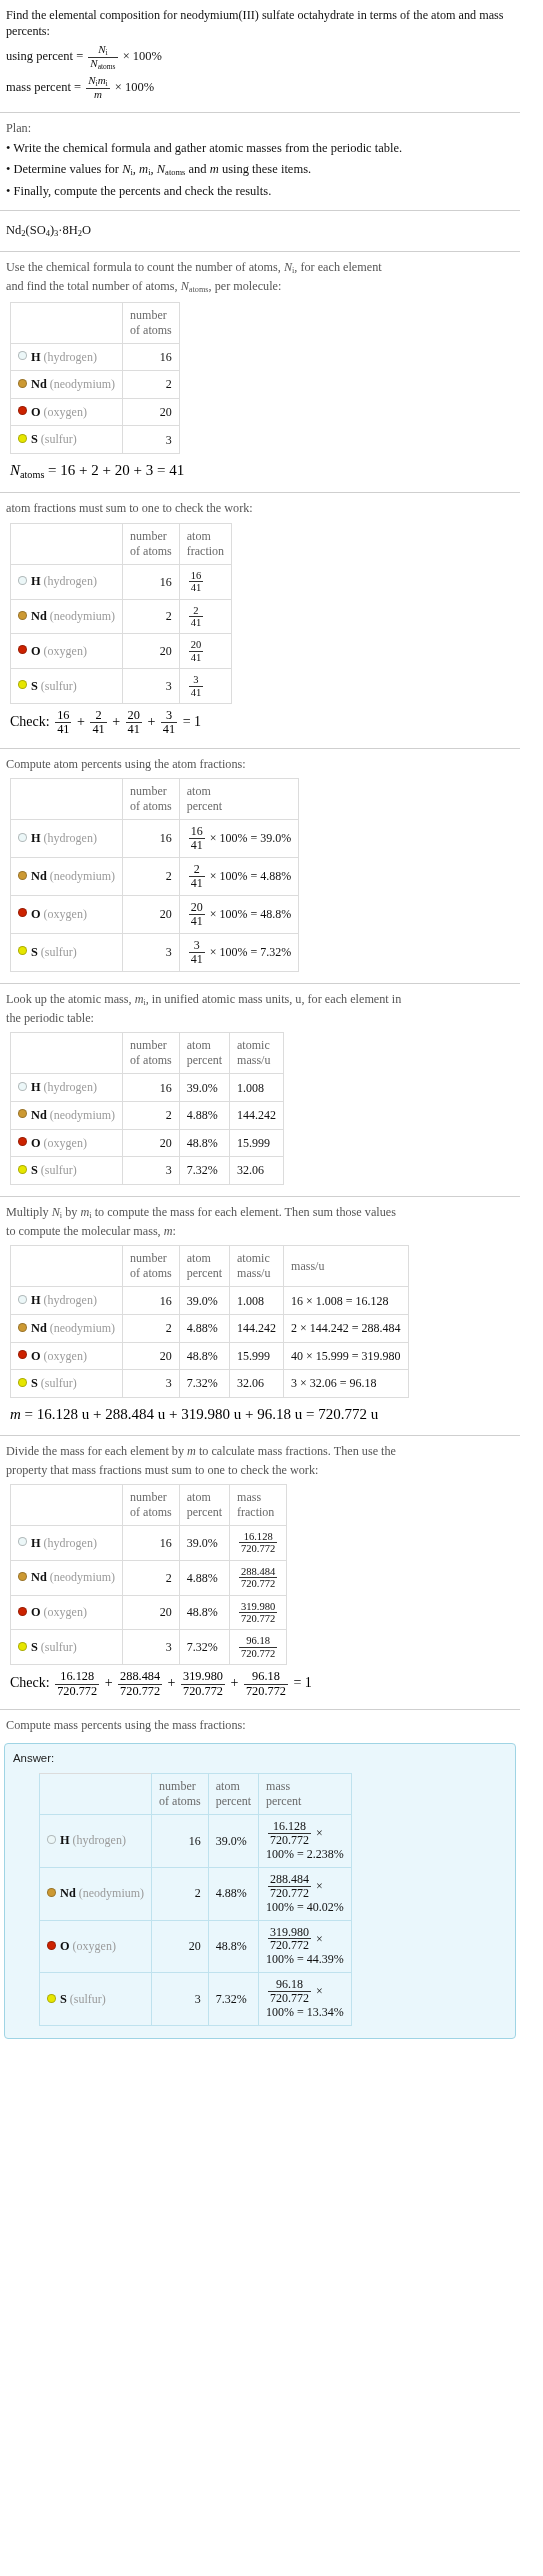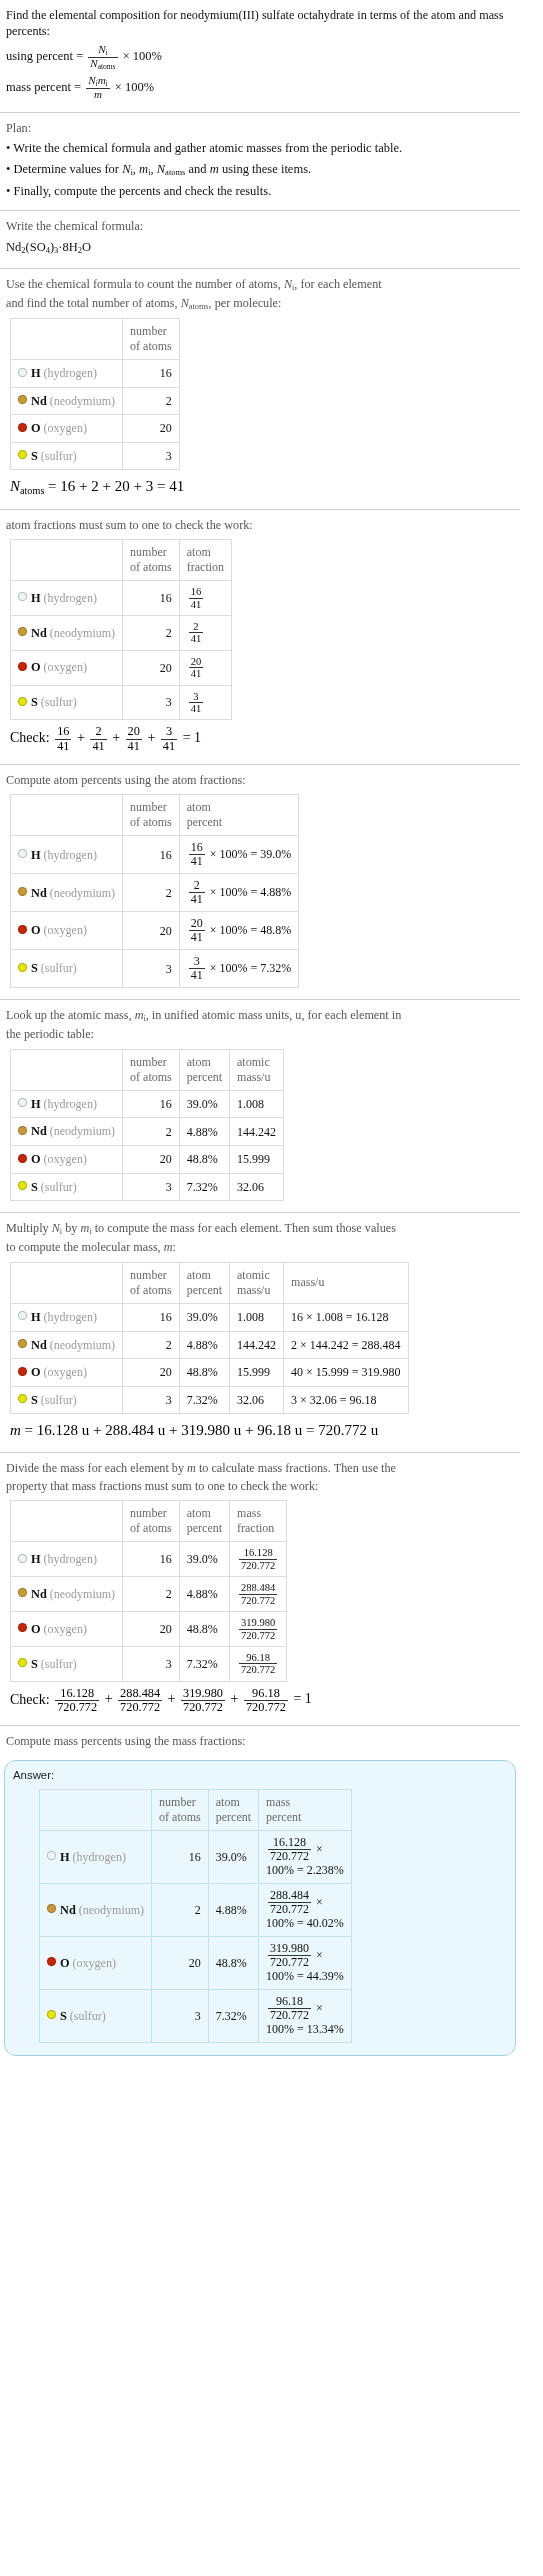--- a/index.html
+++ b/index.html
@@ -45,21 +45,21 @@
     display:inline-block;width:7px;height:7px;border-radius:50%;
     margin-right:4px;vertical-align:0.5px;border:1px solid rgba(0,0,0,.25);
   }
   .sym{font-weight:bold;font-size:12.3px;}
   .nm{color:#9b9b9b;}
 
   .answer{
     margin:6px 4px 6px 4px;
     border:1px solid #9fd4e4;
     background:#eaf7fc;
-    border-radius:12px;
+    border-radius:4px;
     padding:7px 8px 10px 8px;
   }
   .answer .alabel{
     font-family:"Liberation Sans",sans-serif;
     font-size:11.4px;color:#222;margin-bottom:5px;
   }
   .answer table.t{margin-left:26px;}
   .answer table.t td{border:1px solid #bfe2ee;}
   .pcell{line-height:1.25;text-align:left;white-space:nowrap;}
   .check{margin:5px 0 2px 4px;font-size:14px;}
@@ -97,21 +97,20 @@
   <div class="sec">
     <div class="prompt">Plan:</div>
     <div class="eq">• Write the chemical formula and gather atomic masses from the periodic table.</div>
     <div class="eq">• Determine values for <span class="ital">N</span><sub>i</sub>, <span class="ital">m</span><sub>i</sub>, <span class="ital">N</span><sub>atoms</sub> and <span class="ital">m</span> using these items.</div>
     <div class="eq">• Finally, compute the percents and check the results.</div>
   </div>
 
   <div class="rule"></div>
 
   <div class="sec">
-    <div class="prompt">Write the chemical formula:</div>
     <div class="eq">Nd<sub>2</sub>(SO<sub>4</sub>)<sub>3</sub>·8H<sub>2</sub>O</div>
   </div>
 
   <div class="rule"></div>
 
   <div class="sec">
     <div class="prompt">Use the chemical formula to count the number of atoms, <span class="ital">N</span><sub>i</sub>, for each element</div>
     <div class="prompt">and find the total number of atoms, <span class="ital">N</span><sub>atoms</sub>, per molecule:</div>
     <table class="t">
       <thead>

